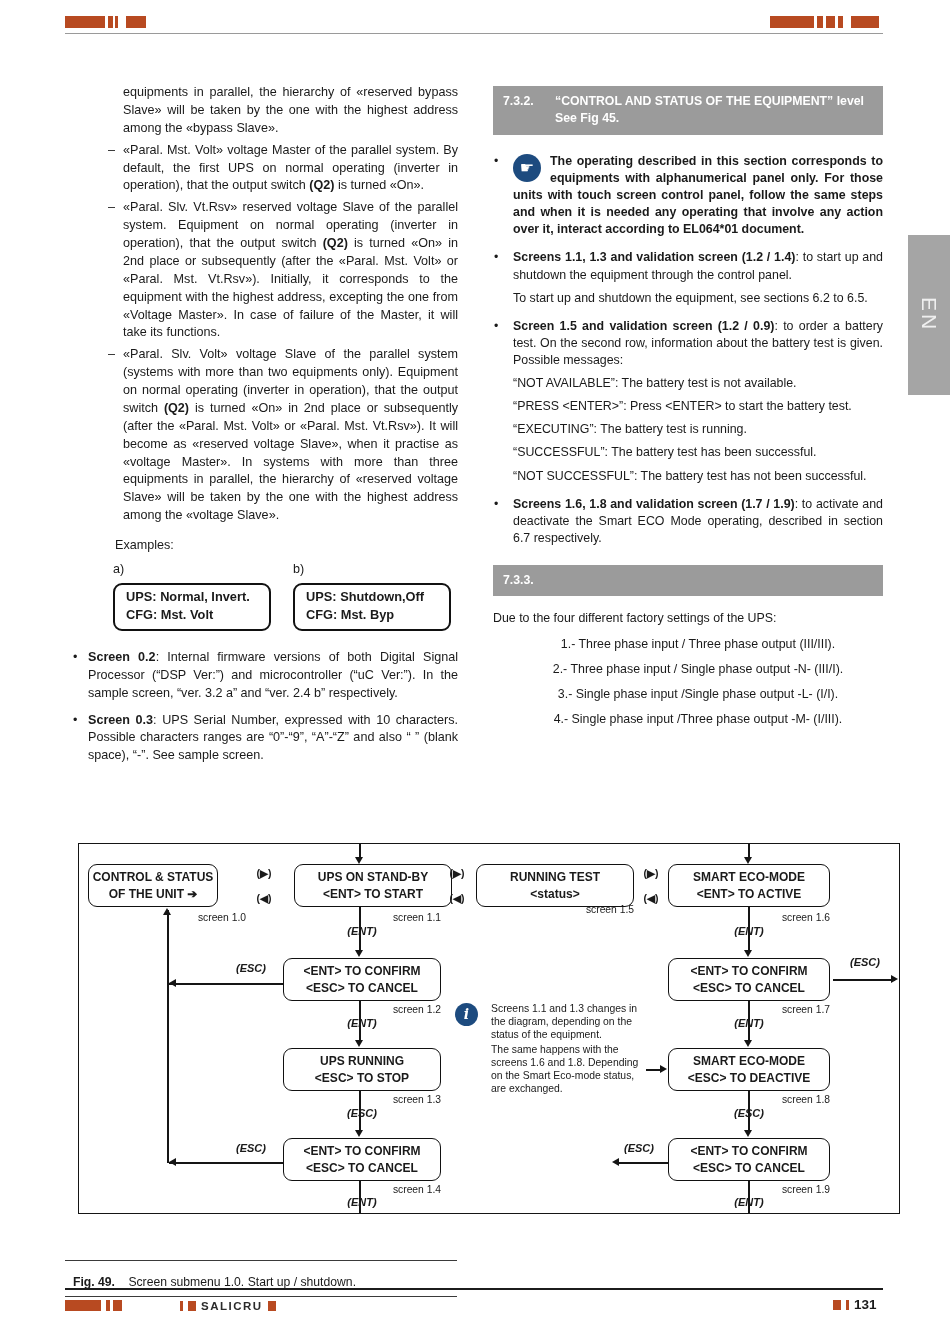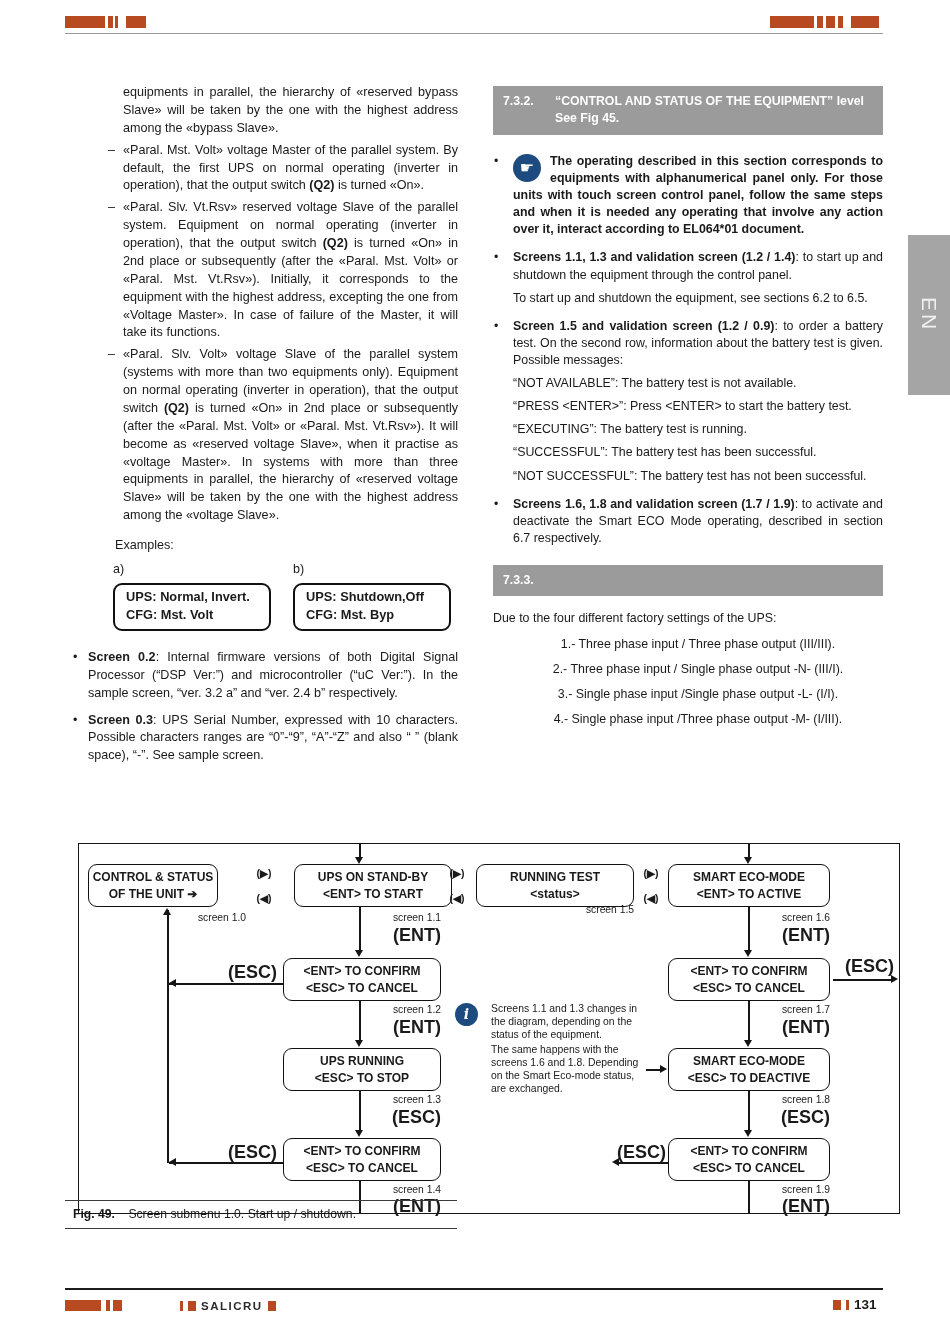--- a/index.html
+++ b/index.html
@@ -73,40 +73,40 @@
   .diagram { position:absolute; left:70px; top:840px; width:845px; height:380px; font-size:12px; }
   .frame { position:absolute; left:8px; top:3px; width:822px; height:371px; border:1.6px solid #151515; }
   .dbox {
     position:absolute; height:43px; background:#fff; border:1.9px solid #111; border-radius:9px;
     display:flex; flex-direction:column; justify-content:center; align-items:center;
     font-weight:bold; font-size:12px; line-height:1.35; text-align:center;
   }
   .chev { position:absolute; top:24px; width:30px; height:43px; display:flex; flex-direction:column;
           justify-content:space-between; padding:3px 0; text-align:center; font-weight:bold; font-size:10.5px; }
   .slabel { position:absolute; font-size:10.3px; text-align:right; color:#1a1a1a; }
-  .key { position:absolute; font-weight:bold; font-size:18px; text-align:right; }
+  .key { position:absolute; font-weight:bold; font-size:11px; text-align:center;font-style:italic; }
   .hline { position:absolute; height:1.6px; background:#151515; }
   .vline { position:absolute; width:1.6px; background:#151515; }
   .arr { position:absolute; width:0; height:0; }
   .arr-down  { border-left:4.5px solid transparent; border-right:4.5px solid transparent; border-top:7px solid #151515; }
   .arr-up    { border-left:4.5px solid transparent; border-right:4.5px solid transparent; border-bottom:7px solid #151515; }
   .arr-left  { border-top:4.5px solid transparent; border-bottom:4.5px solid transparent; border-right:7px solid #151515; }
   .arr-right { border-top:4.5px solid transparent; border-bottom:4.5px solid transparent; border-left:7px solid #151515; }
   .info-icon {
     position:absolute; left:385px; top:163px; width:23px; height:23px; border-radius:50%;
     background:#1d4b7f; color:#fff; text-align:center; line-height:22px;
     font-family:"DejaVu Serif", serif; font-style:italic; font-weight:bold; font-size:14px;
   }
   .dnote { position:absolute; left:421px; top:162px; width:150px; font-size:10.4px; line-height:1.25; text-align:left; }
   .dnote p + p { margin-top:2px; }
   
   .fig-caption {
-    position:absolute; left:65px; top:1200px; width:392px;
+    position:absolute; left:65px; top:1260px; width:392px;
     border-top:1.2px solid #3a3a3a; border-bottom:1.2px solid #3a3a3a;
-    padding:6px 4px 7px 8px; font-size:12.2px; text-align:left;
+    padding:14px 4px 7px 8px; font-size:12.2px; text-align:left;
   }
   .fig-caption .fig-label { font-weight:bold; margin-right:10px; }
 </style>
 </head>
 <body>
 
 <div class="page">
 
   <div class="marks" style="left:65px; top:16px;">
     <div class="blk" style="width:40px;"></div>

